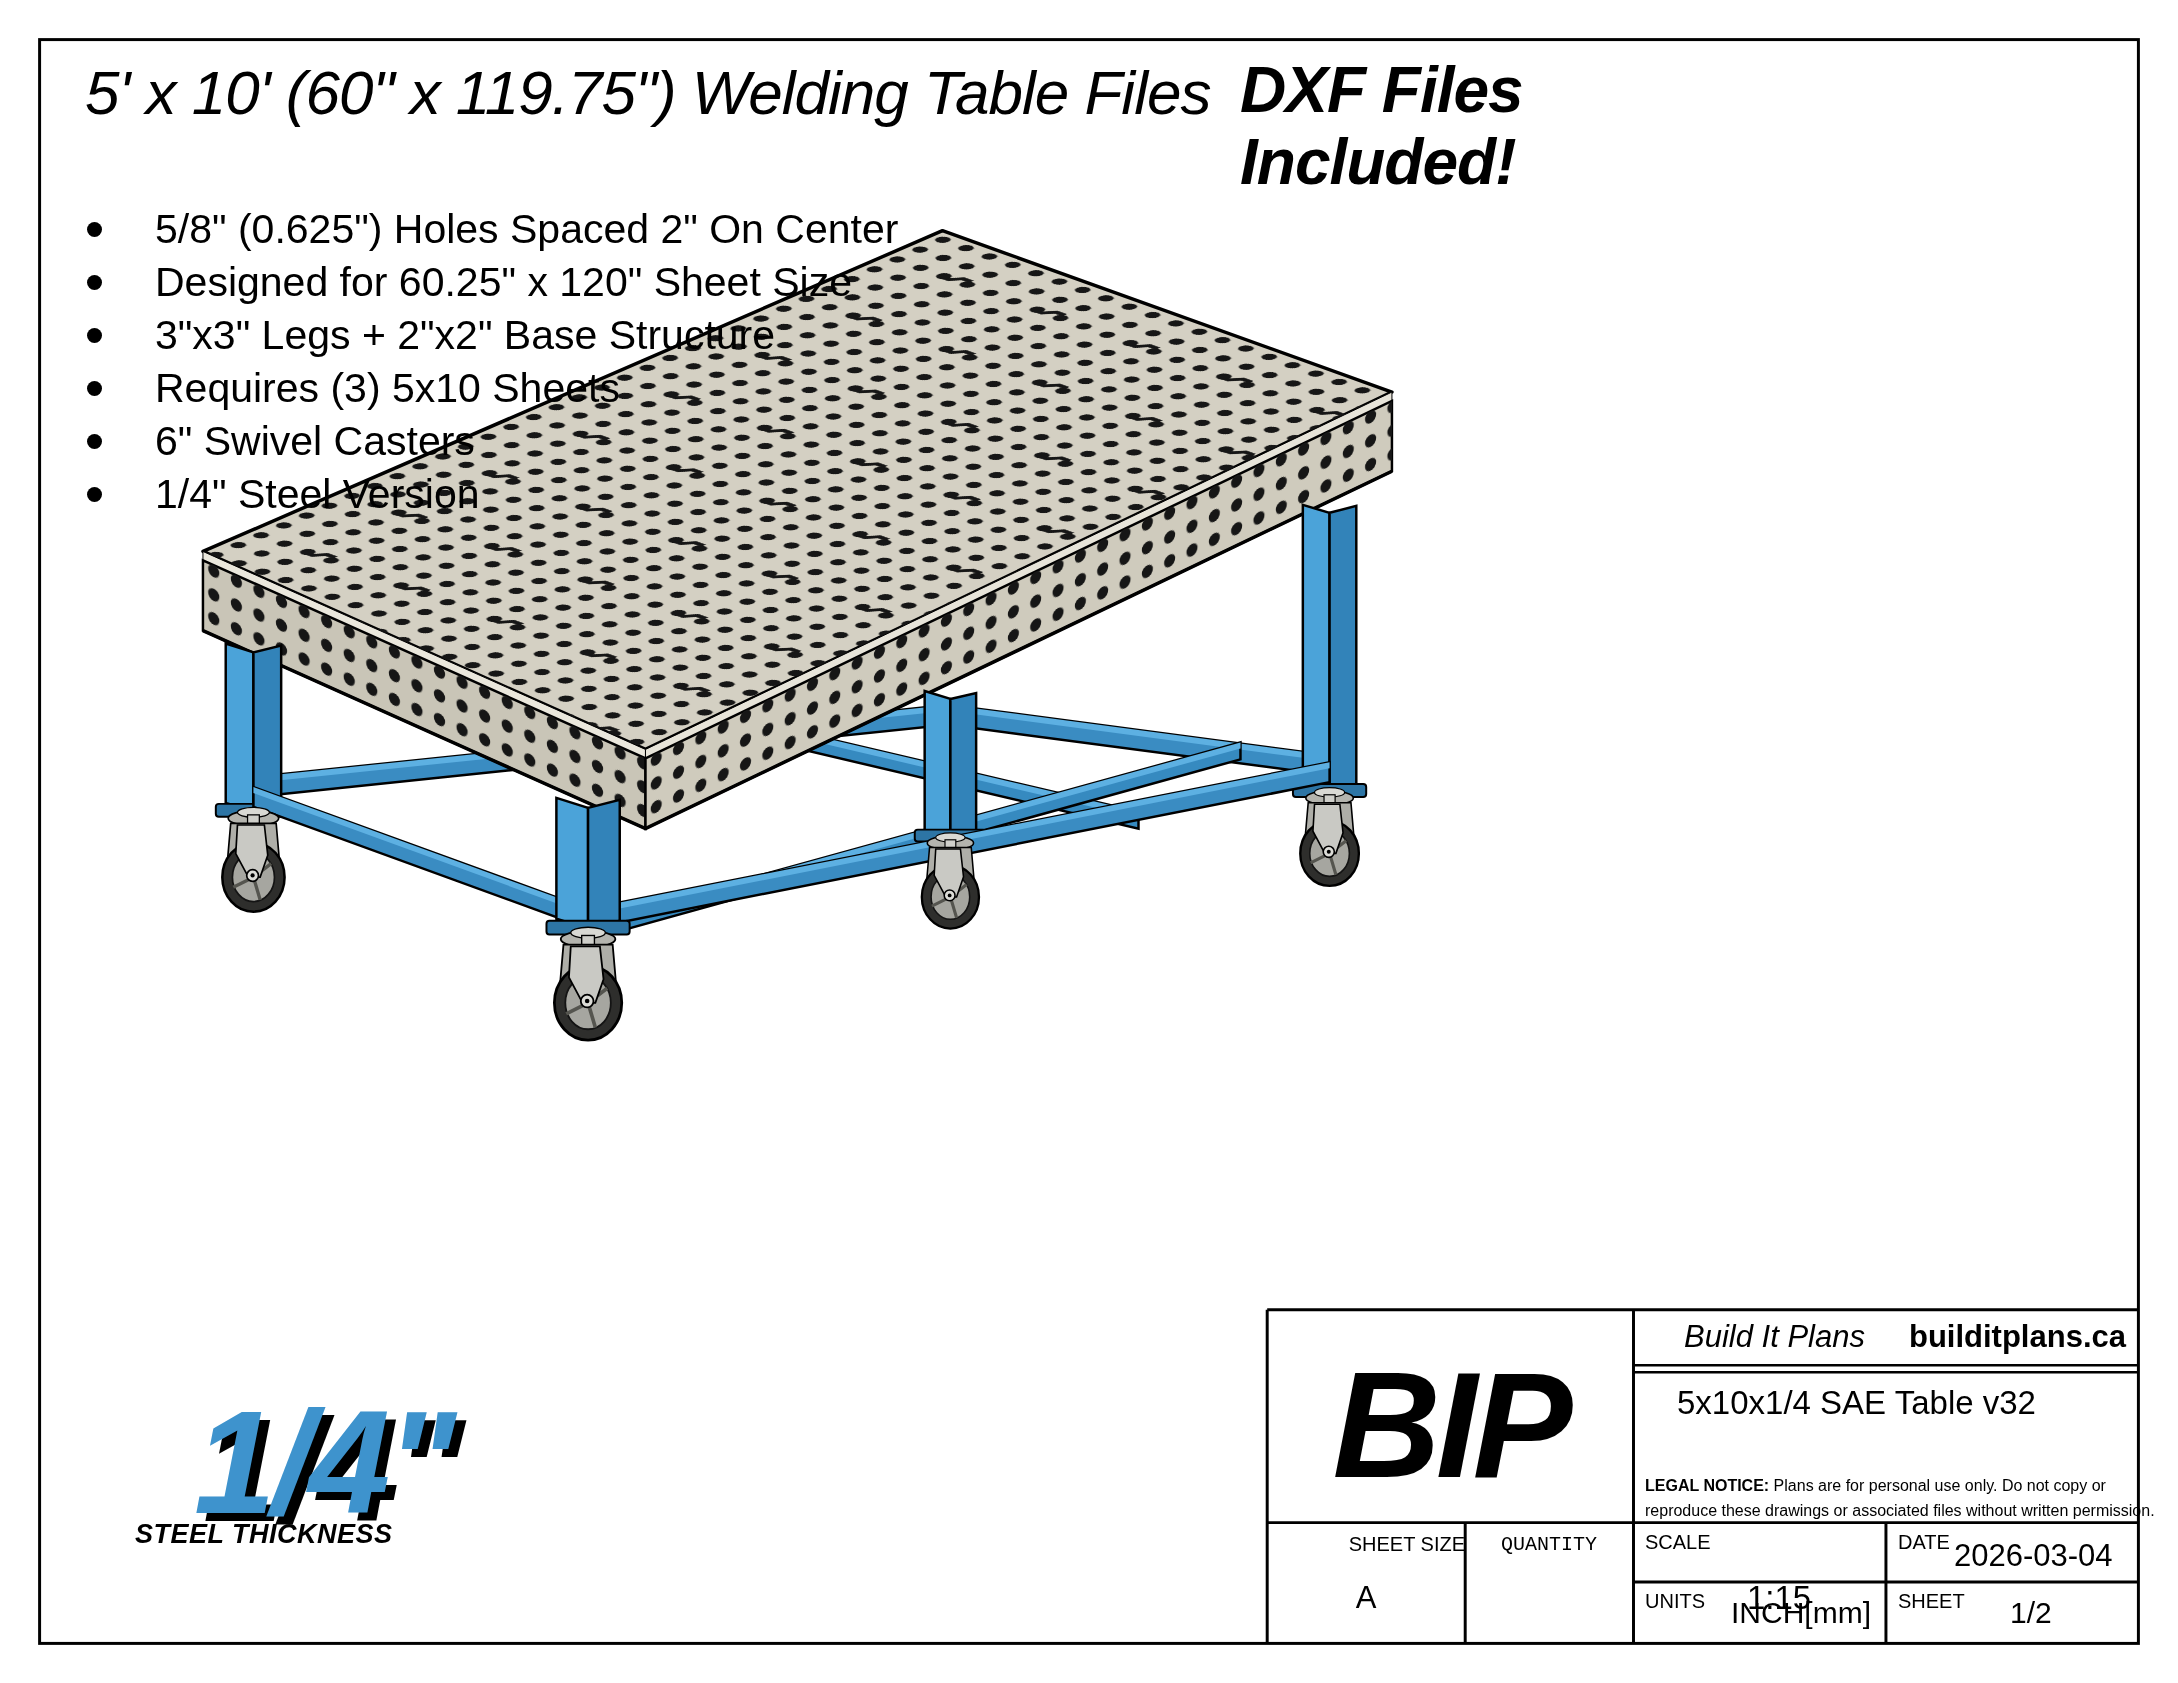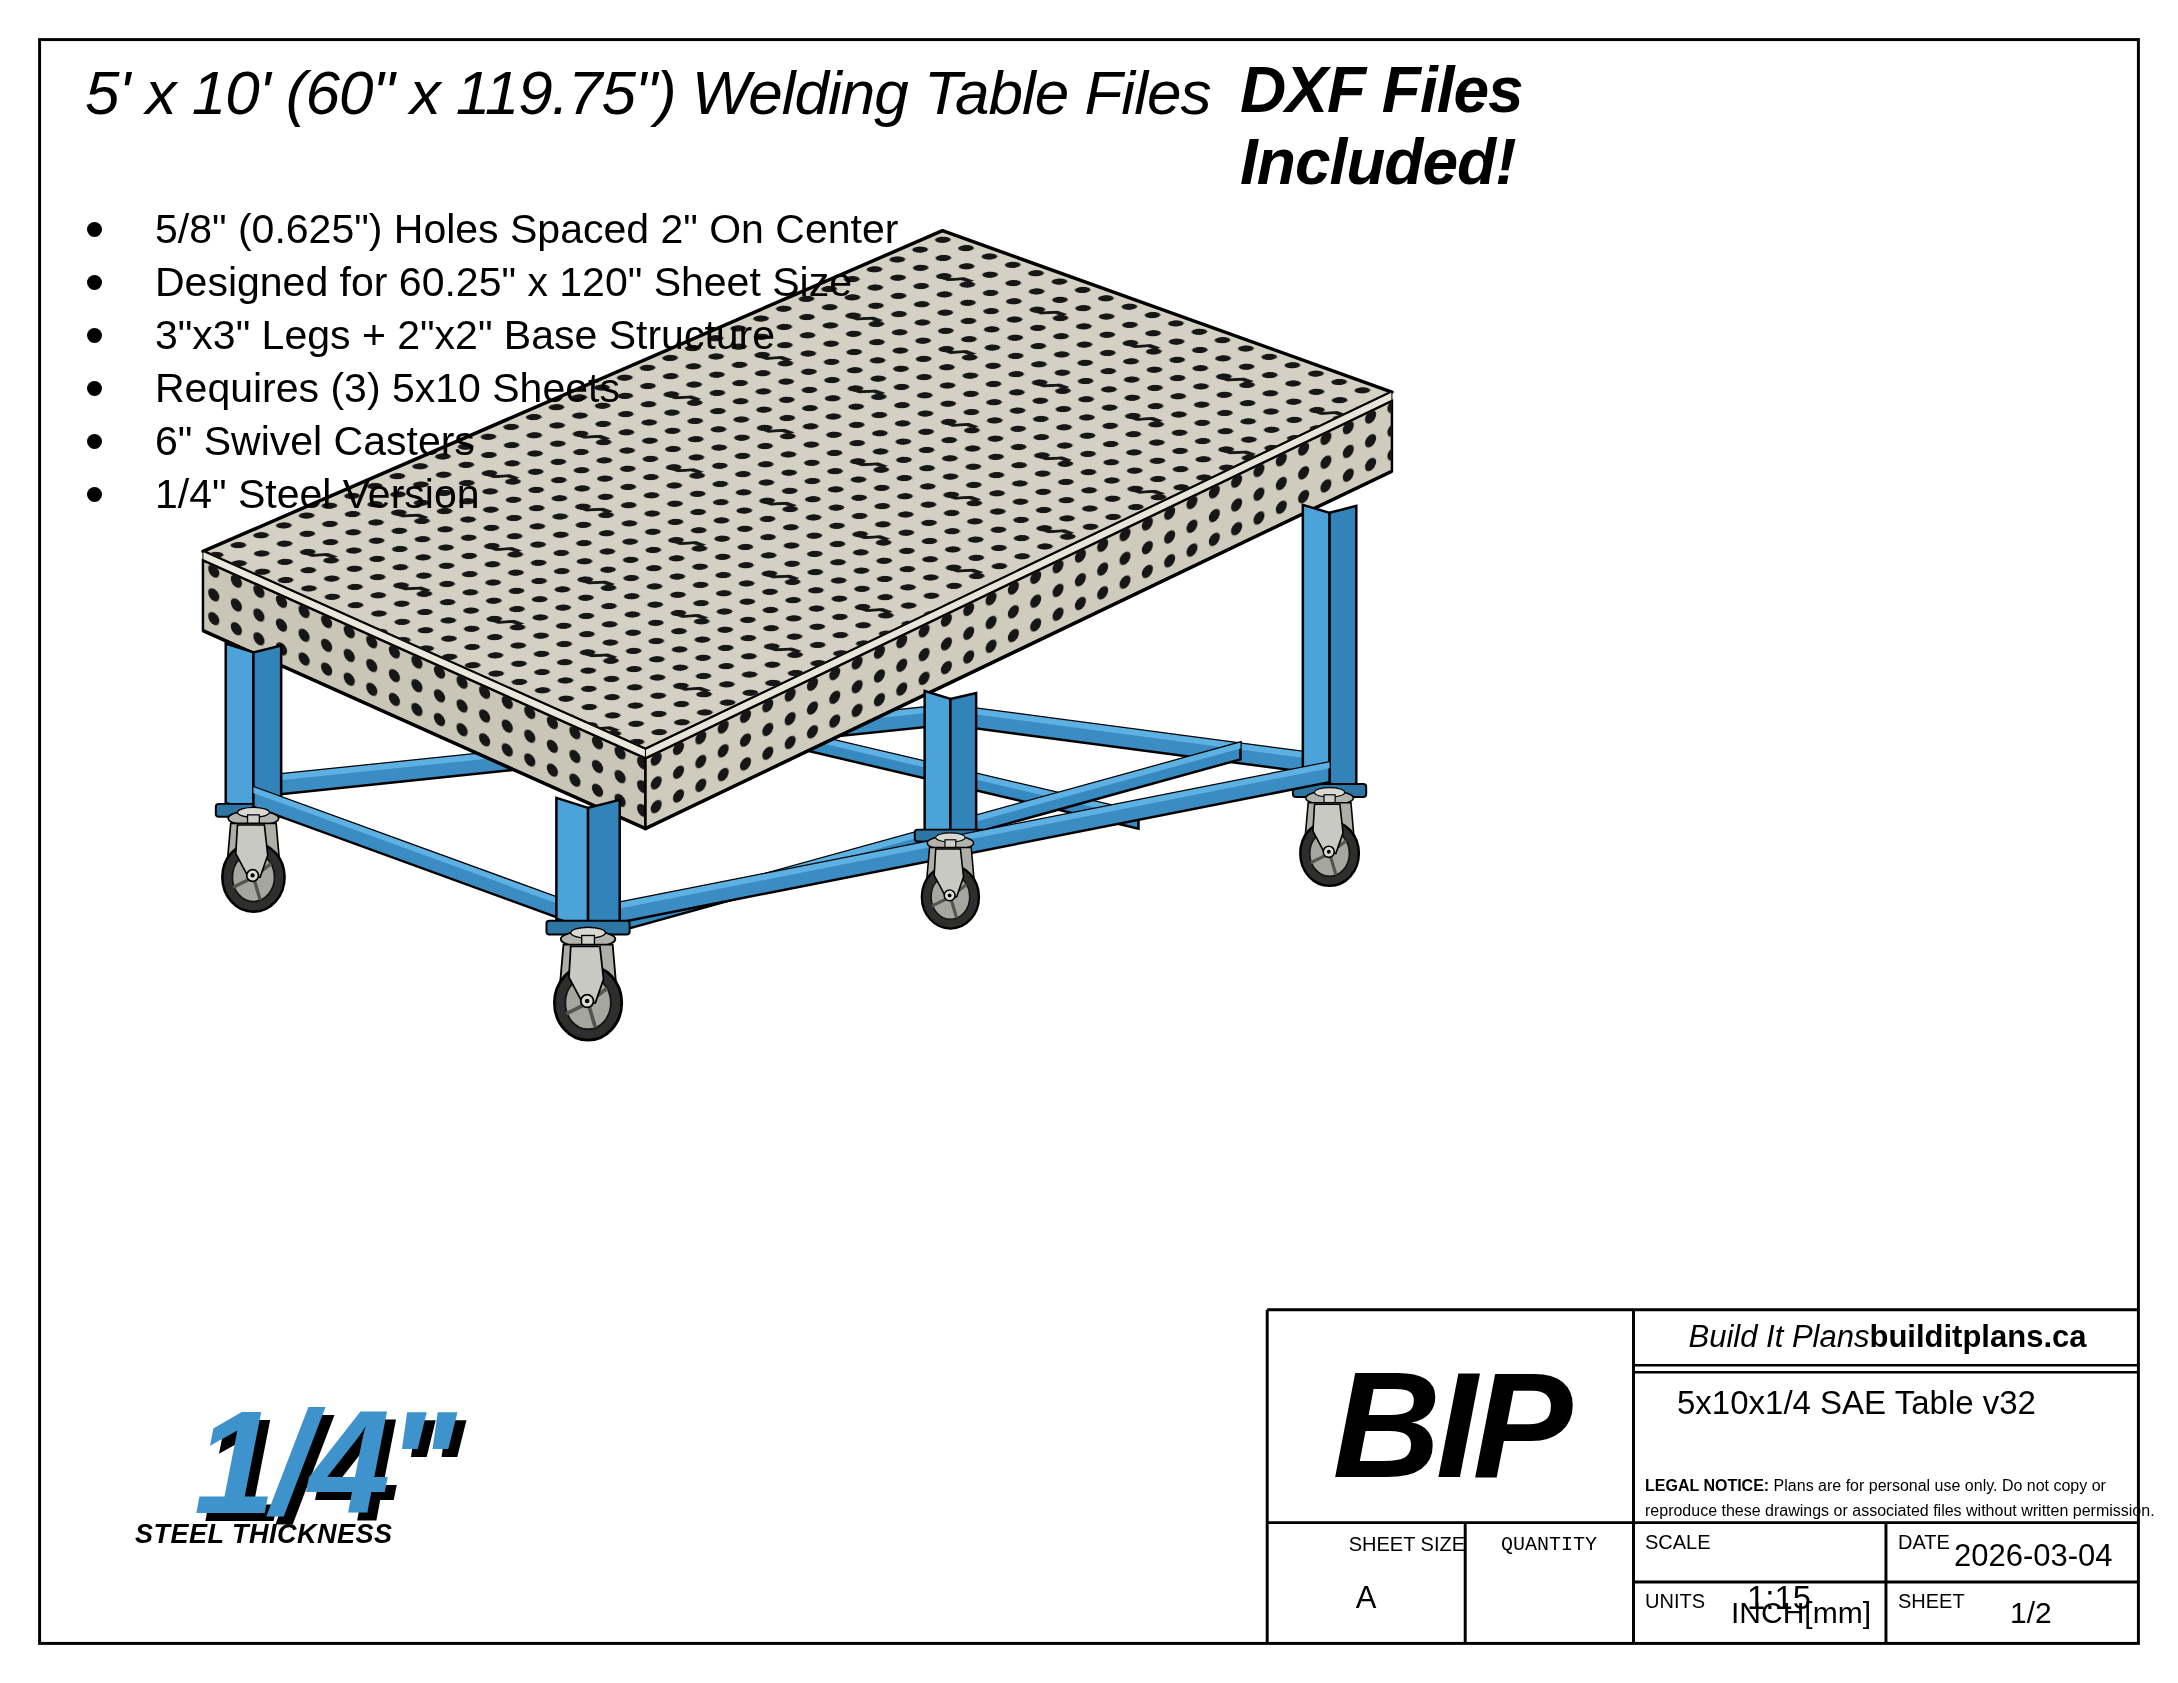--- a/index.html
+++ b/index.html
@@ -10,21 +10,21 @@
   .abs{position:absolute;white-space:nowrap;}
   .page-title{left:85px;top:57px;font-size:62px;font-style:italic;letter-spacing:-1px;}
   .dxf-badge{left:1240px;top:55px;font-size:64px;font-style:italic;font-weight:bold;line-height:1.12;letter-spacing:-1px;}
   .bullets{left:87px;top:203px;}
   .bullet-row{display:flex;align-items:center;height:53px;font-size:41px;}
   .bullet-dot{width:15px;height:15px;border-radius:50%;background:#000;margin-right:53px;flex:0 0 auto;}
   .thickness-value{left:194px;top:1378px;font-size:147px;font-weight:bold;font-style:italic;letter-spacing:-4px;
     color:#3E93CD;text-shadow:9px 8px 0 #000;}
   .thickness-label{left:135px;top:1519px;font-size:27px;font-weight:bold;font-style:italic;letter-spacing:0.5px;}
   .bip-logo{left:1267px;top:1339px;width:366px;text-align:center;font-size:150px;font-weight:bold;font-style:italic;letter-spacing:-5px;}
-  .brand-row{left:1649px;top:1319px;width:477px;display:flex;justify-content:center;font-size:31px;}
+  .brand-row{left:1649px;top:1319px;width:477px;display:flex;justify-content:flex-end;font-size:31px;gap:44px;}
   .brand-name{font-style:italic;}
   .brand-site{font-weight:bold;}
   .project-name{left:1677px;top:1384px;font-size:33px;}
   .legal{left:1645px;top:1474px;font-size:16px;line-height:1.55;}
   .legal b{font-weight:bold;}
   .tb-label{font-size:20px;}
   .lbl-sheetsize{left:1267px;top:1533px;width:198px;text-align:right;}
   .val-sheetsize{left:1267px;top:1580px;width:198px;text-align:center;font-size:31px;}
   .lbl-quantity{left:1465px;top:1533px;width:168px;text-align:center;font-family:Liberation Mono, monospace;}
   .val-quantity{left:1465px;top:1580px;width:168px;text-align:center;font-size:31px;}

